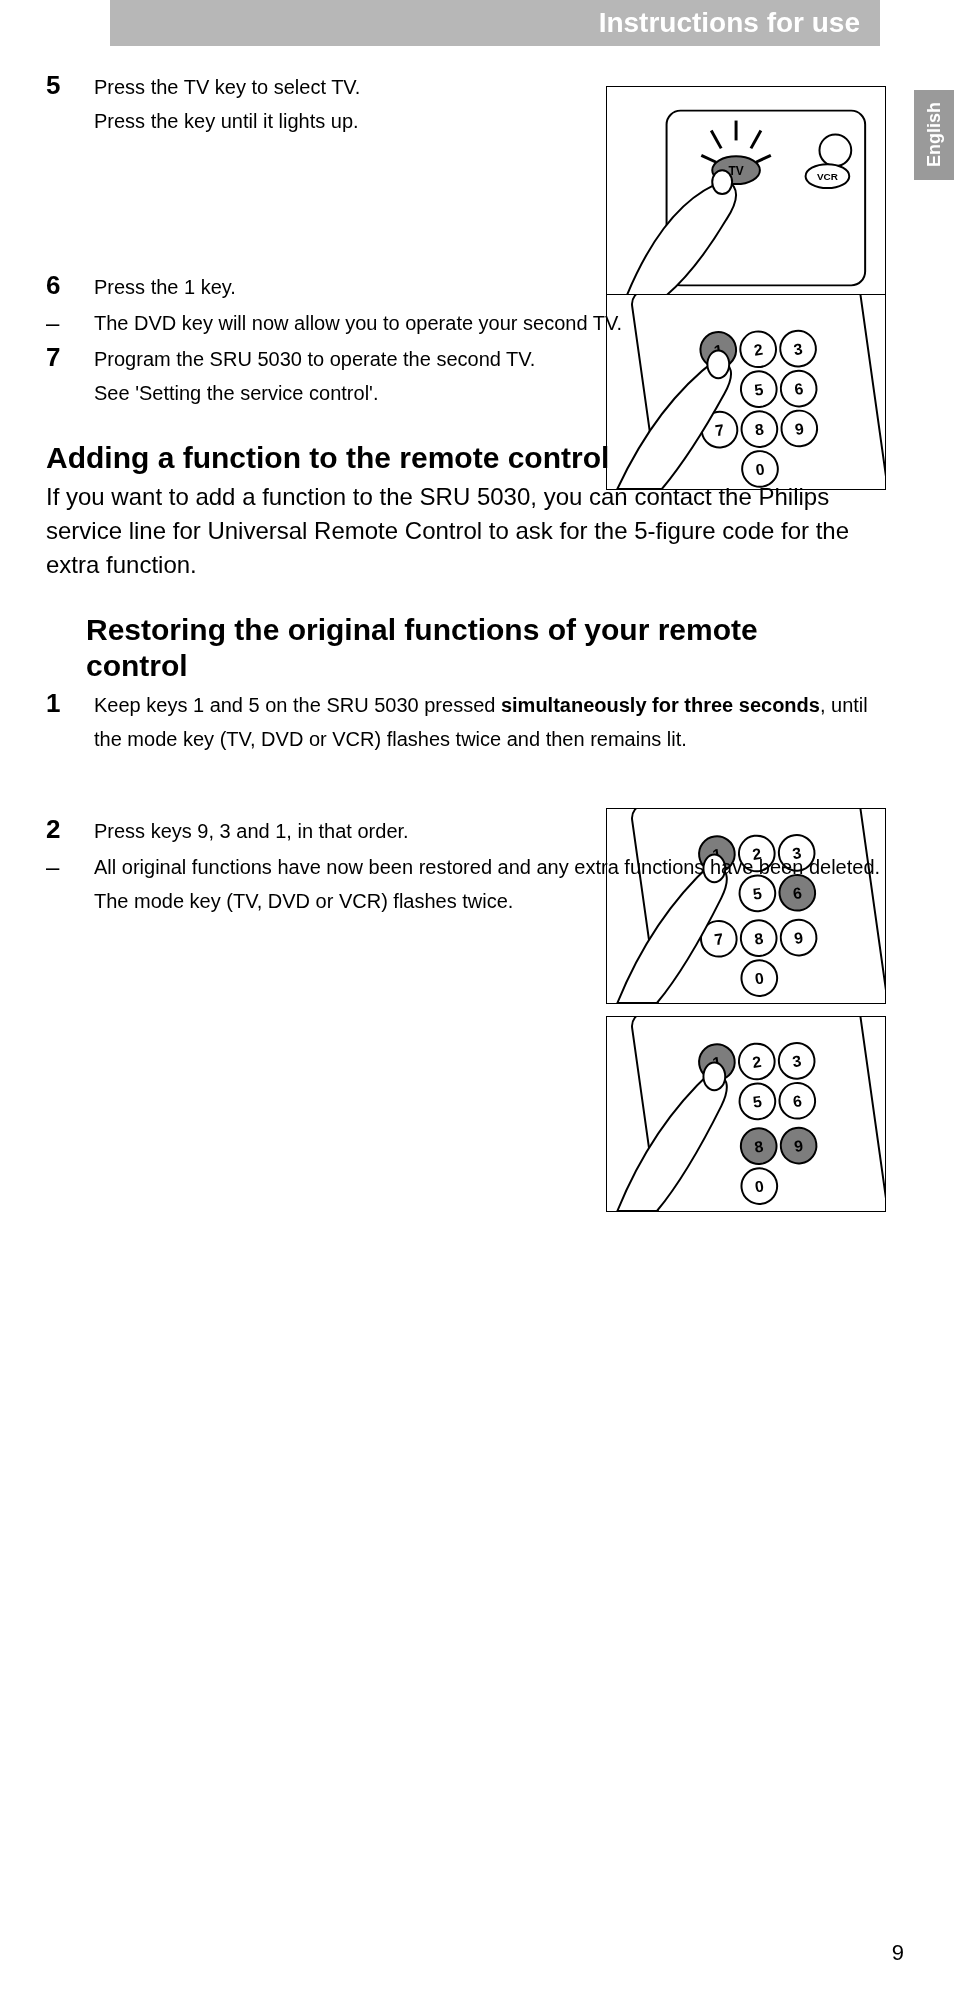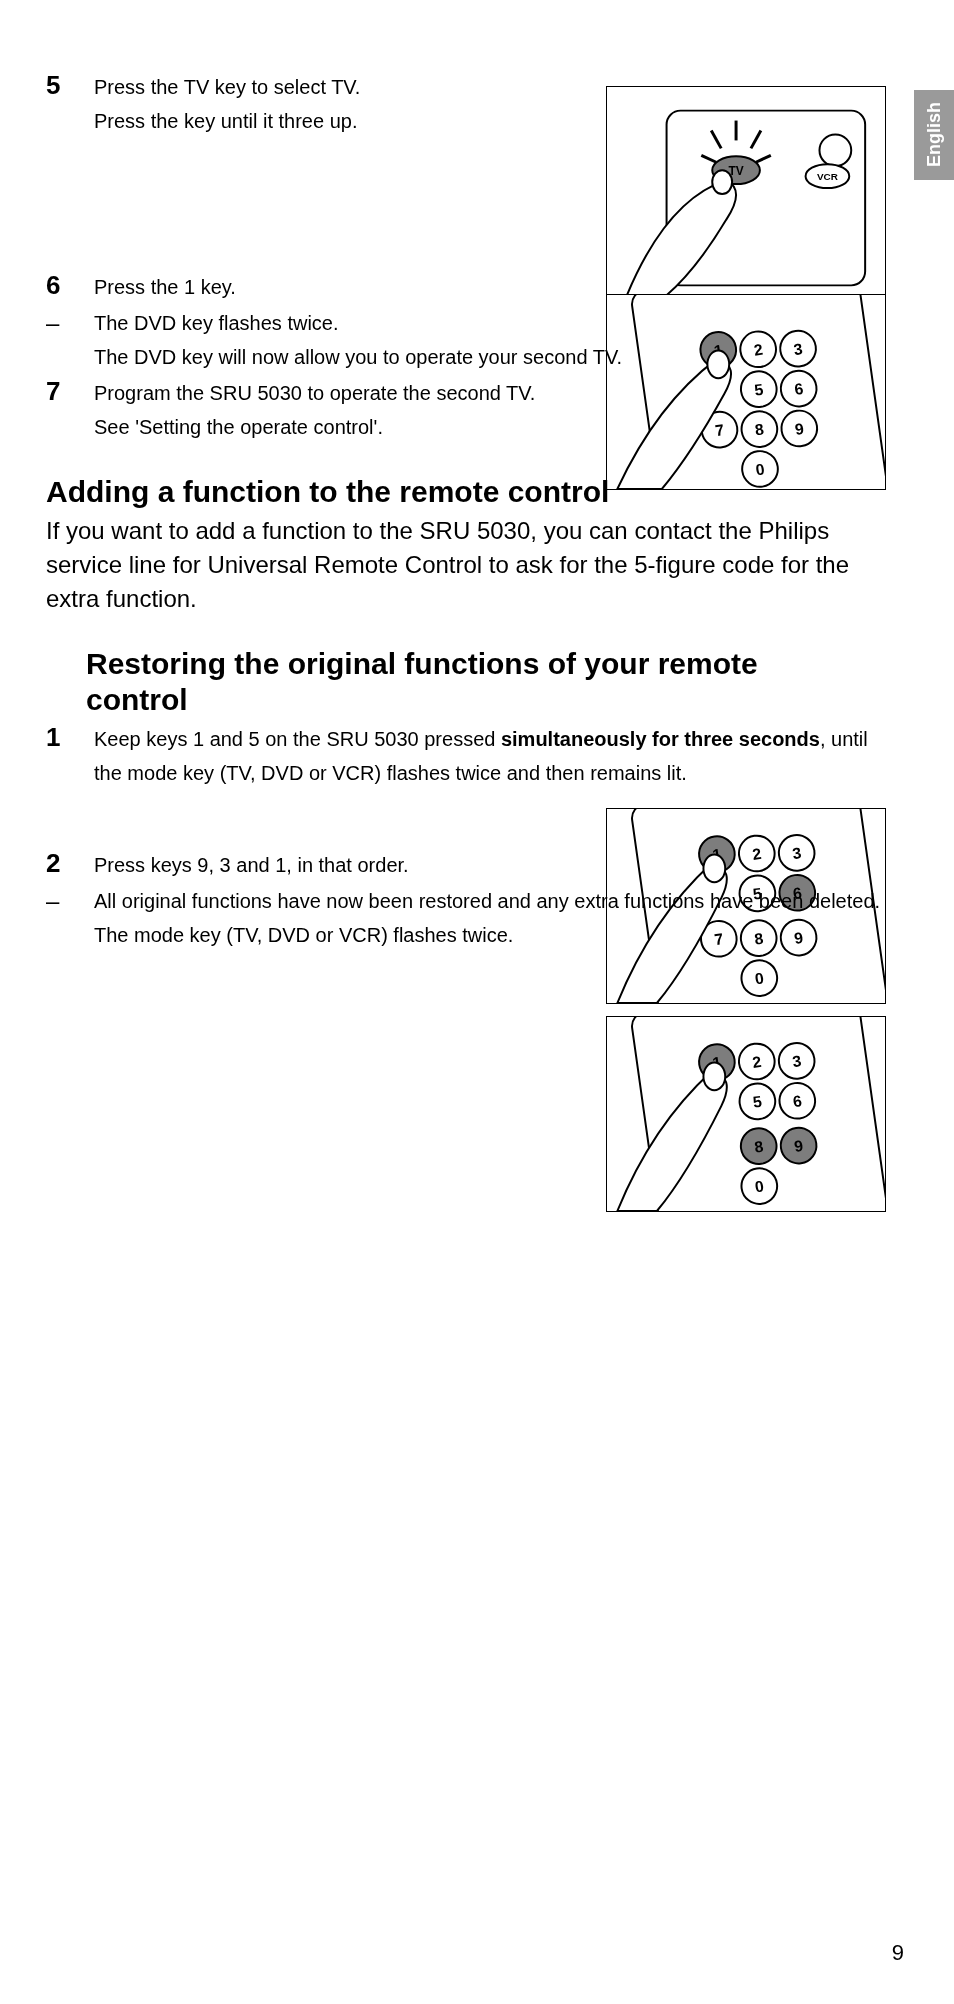--- a/index.html
+++ b/index.html
@@ -30,20 +30,23 @@
   .h2 { font-weight: bold; font-size: 30px; line-height: 36px; margin-top: 30px; margin-bottom: 4px; }
   .para { font-size: 24px; line-height: 34px; }
   .bold { font-weight: 600; }
   .page-num { position: absolute; bottom: 38px; right: 50px; font-size: 22px; }
 </style>
 </head>
 <body>
 
 <div class="page">
 
+  <div class="header-bar">
+    <span class="header-title">Instructions for use</span>
+  </div>
 
   <div class="lang-tab">
     <span>English</span>
   </div>
 
   <div class="illus" style="top:86px; left:606px; width:280px; height:224px;">
     <svg viewBox="0 0 280 196">
       <rect x="60" y="10" width="200" height="176" rx="14" fill="#fff" stroke="#000" stroke-width="2"></rect>
       <ellipse cx="130" cy="70" rx="24" ry="14" fill="#7d7d7d" stroke="#000" stroke-width="2"></ellipse>
       <text x="130" y="75" font-size="12" font-weight="bold" text-anchor="middle" fill="#000">TV</text>
@@ -143,43 +146,42 @@
       <ellipse cx="108" cy="60" rx="11" ry="14" fill="#fff" stroke="#000" stroke-width="2"></ellipse>
     </svg>
   </div>
 
   <div class="content">
 
     <div class="row">
       <div class="step-num">5</div>
       <div class="step-body text-col">
         <div>Press the TV key to select TV.</div>
-        <div>Press the key until it three up.</div>
+        <div>Press the key until it lights up.</div>
       </div>
     </div>
 
     <div style="height:130px;"></div>
 
     <div class="row">
       <div class="step-num">6</div>
       <div class="step-body text-col">Press the 1 key.</div>
     </div>
     <div class="row">
       <div class="step-mark">–</div>
       <div class="step-body text-col">
-        <div>The DVD key flashes twice.</div>
         <div>The DVD key will now allow you to operate your second TV.</div>
       </div>
     </div>
 
     <div class="row">
       <div class="step-num">7</div>
       <div class="step-body text-col">
         <div>Program the SRU 5030 to operate the second TV.</div>
-        <div>See 'Setting the operate control'.</div>
+        <div>See 'Setting the service control'.</div>
       </div>
     </div>
 
     <div class="h2">Adding a function to the remote control</div>
     <div class="para" style="width:840px;">If you want to add a function to the SRU 5030, you can contact the Philips service line for Universal Remote Control to ask for the 5-figure code for the extra function.</div>
 
     <div class="h2" style="width:680px;margin-left:40px;">Restoring the original functions of your remote control</div>
 
     <div class="row">
       <div class="step-num">1</div>

